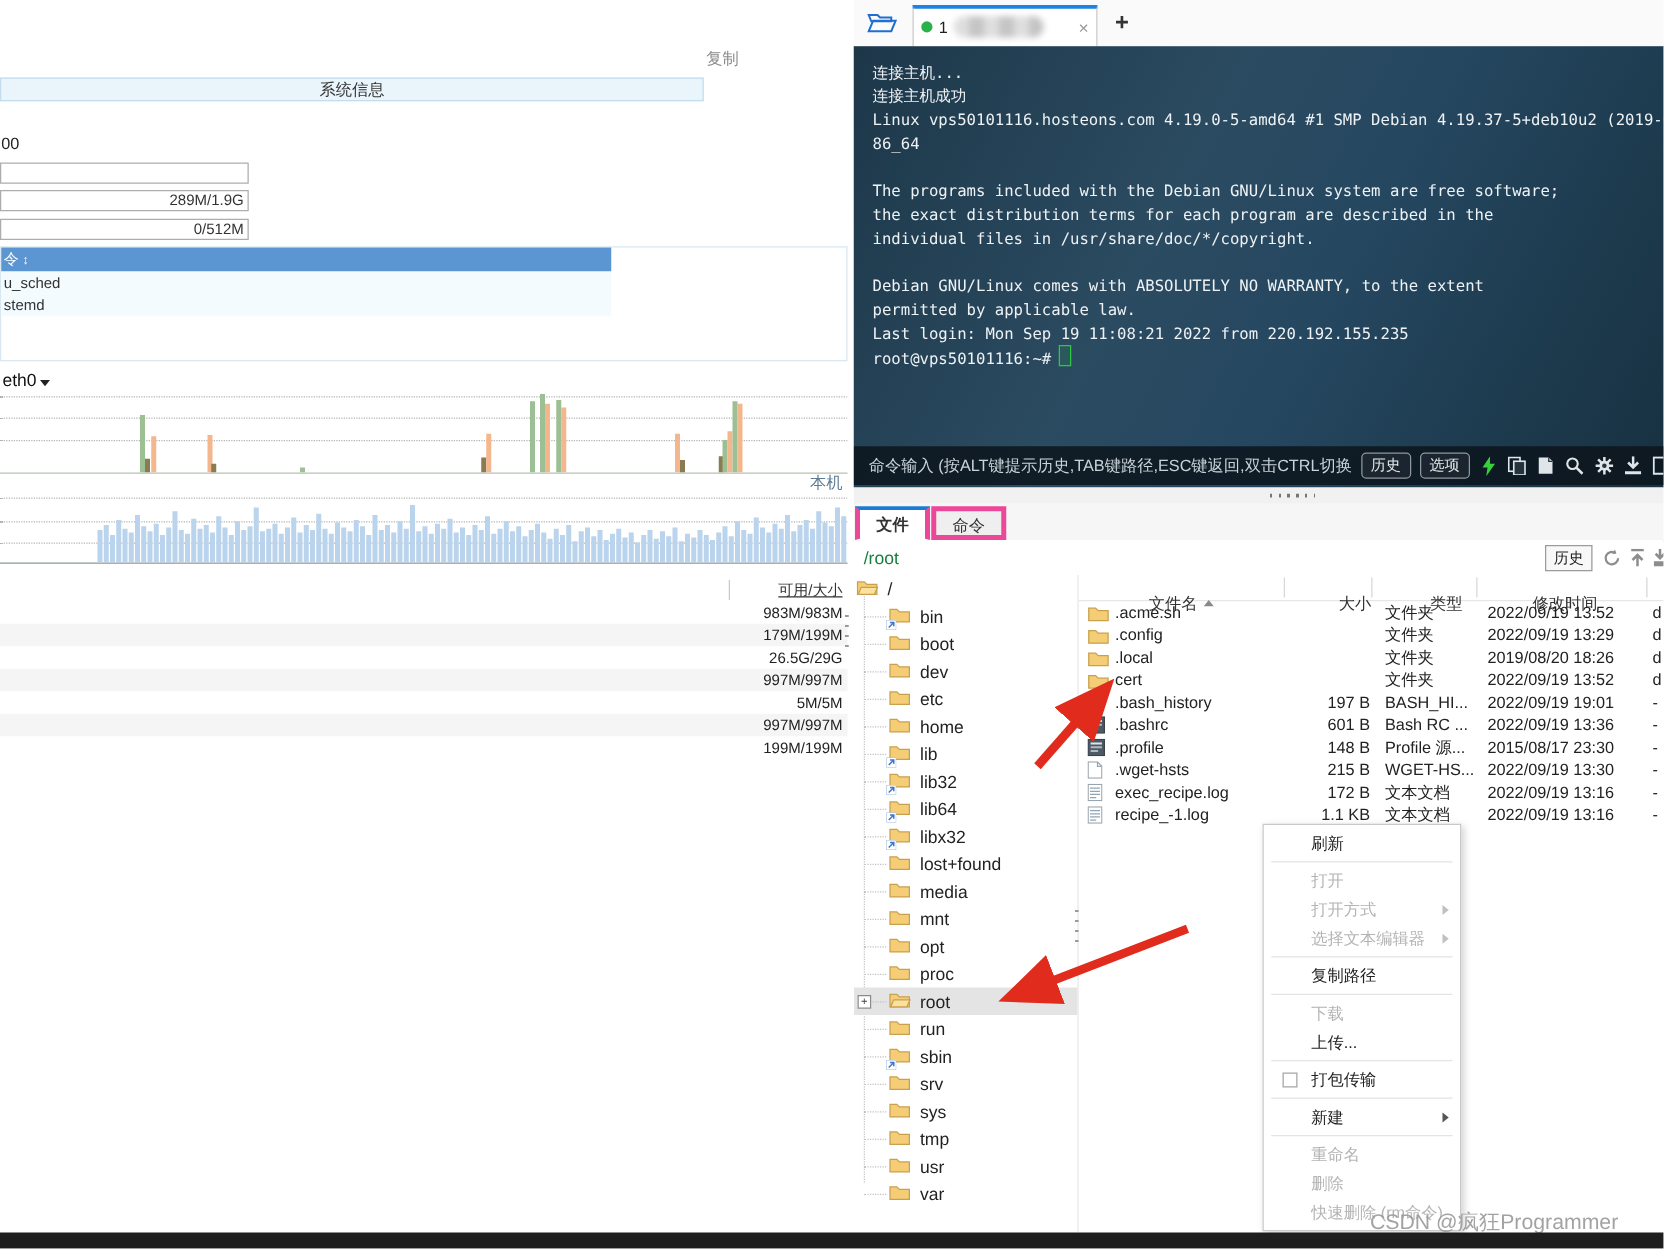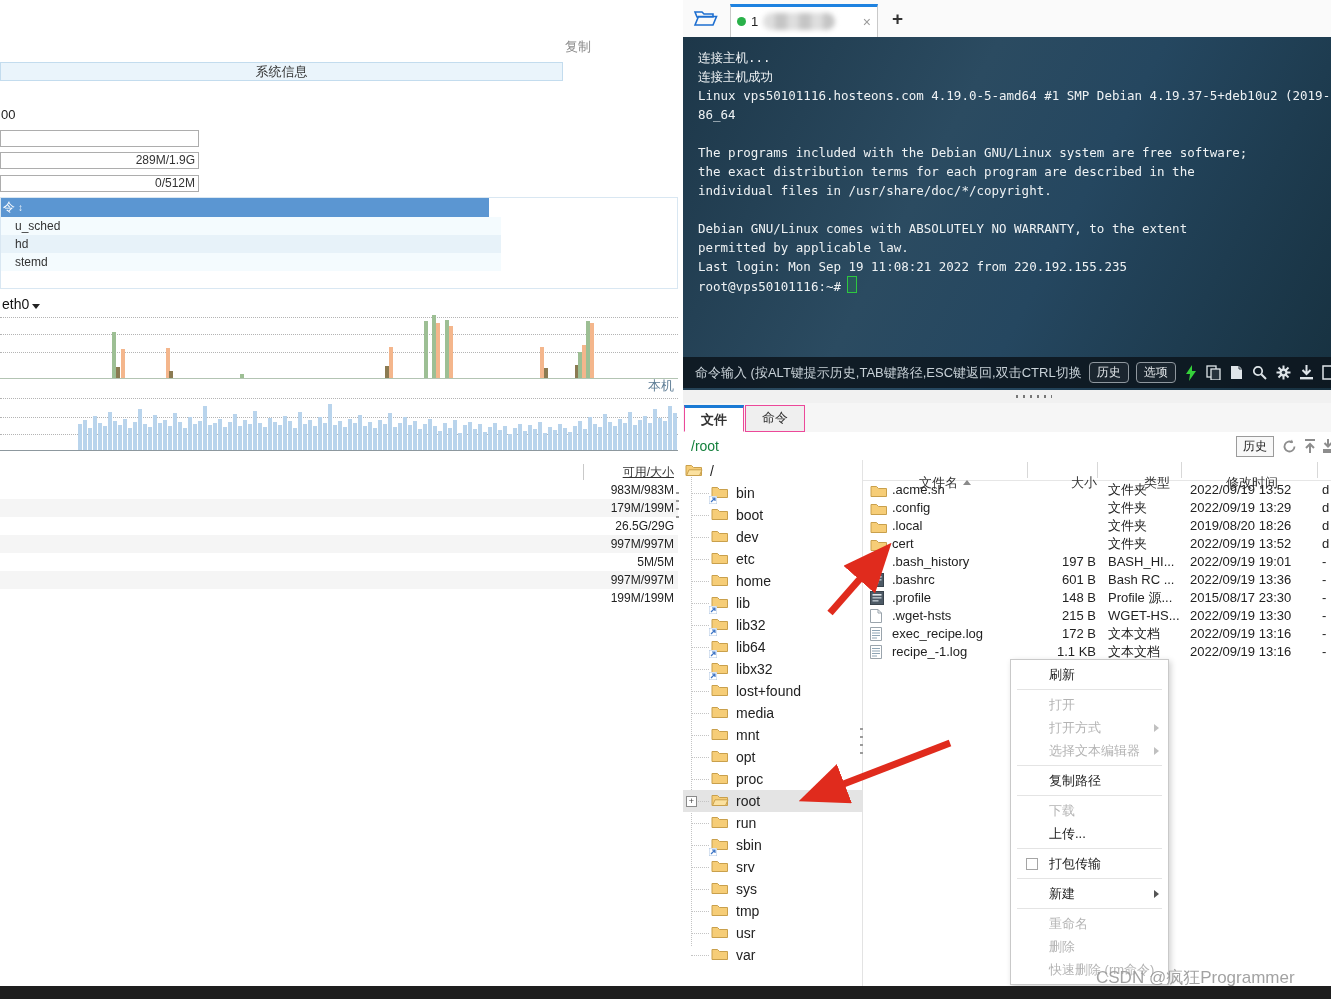--- a/index.html
+++ b/index.html
@@ -11,21 +11,21 @@
   .copy-label{left:565px;top:38px;color:#8a8a8a;font-size:13px;}
   .sysinfo-bar{left:0;top:62px;width:561px;height:17px;background:#eaf4fb;border:1px solid #c3dcee;
                text-align:center;line-height:17px;color:#333;font-size:13px;}
   .partial-00{left:1px;top:107px;font-size:13px;color:#222;}
   .inputbox{left:0;width:194px;height:15px;border:1px solid #adadad;background:#fff;
             text-align:right;padding-right:3px;font-size:12px;line-height:15px;color:#333;}
   .ptable{left:0;top:197px;width:676px;height:90px;border:1px solid #d9e7f2;background:#fff;}
   .phead{height:19px;width:486px;background:#5b96d2;color:#fff;font-size:12px;line-height:19px;
          padding-left:2px;position:relative;}
   .sortglyph{display:inline-block;margin-left:3px;font-size:10px;opacity:.9;}
-  .prow{height:18px;width:486px;font-size:12px;line-height:18px;padding-left:14px;color:#333;}
+  .prow{height:18px;width:486px;font-size:12px;line-height:18px;padding-left:2px;color:#333;}
   .prow.odd{background:#f4fbfe;}
   .prow.even{background:#e7f2f9;}
   .nic{left:2px;top:296px;font-size:14px;color:#111;}
   .nic .caret{display:inline-block;width:0;height:0;border-left:4px solid transparent;
               border-right:4px solid transparent;border-top:5px solid #222;margin-left:3px;}
 
   .chart{left:0;width:678px;overflow:hidden;background:#fff;}
   #net-chart{top:315px;height:63px;border-bottom:1px solid #b3c4b3;}
   #cpu-chart{top:396px;height:54px;border-bottom:1px solid #8d989e;}
   .gridline{position:absolute;left:0;width:100%;height:0;border-top:1px dotted #b4b4b4;}
@@ -73,21 +73,21 @@
 
   
   .hsplit{left:683px;top:390px;width:648px;height:13px;background:#f1f1f1;}
   .hdots{position:absolute;left:333px;top:5px;width:36px;height:3px;
          background:repeating-linear-gradient(90deg,#777 0 2px,transparent 2px 7px);}
 
   
   .fptabs{left:683px;top:403px;width:648px;height:29px;background:#f6f6f6;border-bottom:1px solid #c9c9c9;
           display:flex;align-items:flex-end;}
   .ftab{width:60px;height:27px;box-sizing:border-box;text-align:center;font-size:13px;line-height:24px;
-        border:1px solid #ec4899;background:#efefef;color:#333;margin-left:1px;}
+        border:4px solid #ec4899;background:#efefef;color:#333;margin-left:1px;}
   .ftab.active{background:#fff;border-top:3px solid #1a7ad4;border-bottom:1px solid #fff;font-weight:bold;}
   .pathbar{left:683px;top:432px;width:648px;height:28px;border-bottom:1px solid #e2e2e2;
            display:flex;align-items:center;overflow:hidden;background:#fff;}
   .path-text{color:#15803d;font-size:14px;padding-left:8px;flex:1;}
   .hist-btn{border:1px solid #9b9b9b;background:#f8f8f8;color:#222;font-size:12px;
             padding:1px 6px;margin-right:8px;}
   .pb-ic{margin-right:7px;flex:none;display:flex;}
   .pb-ic:last-child{margin-right:-6px;}
 
   
@@ -146,21 +146,20 @@
   <div class="abs partial-00">00</div>
 
   <div class="abs inputbox" style="top:130px;"></div>
   <div class="abs inputbox" style="top:152px;">289M/1.9G</div>
   <div class="abs inputbox" style="top:175px;">0/512M</div>
 
   <div class="abs ptable">
     <div class="phead"><span>令</span><span class="sortglyph">↕</span></div>
     <div>
         <div class="prow odd">u_sched</div>
-        <div class="prow even">hd</div>
         <div class="prow odd">stemd</div>
       </div>
   </div>
 
   <div class="abs nic"><span>eth0</span><span class="caret"></span></div>
 
   <div class="abs chart" id="net-chart">
     <div class="gridline" style="top:2px;"></div>
     <div class="gridline" style="top:19px;"></div>
     <div class="gridline" style="top:37px;"></div>

